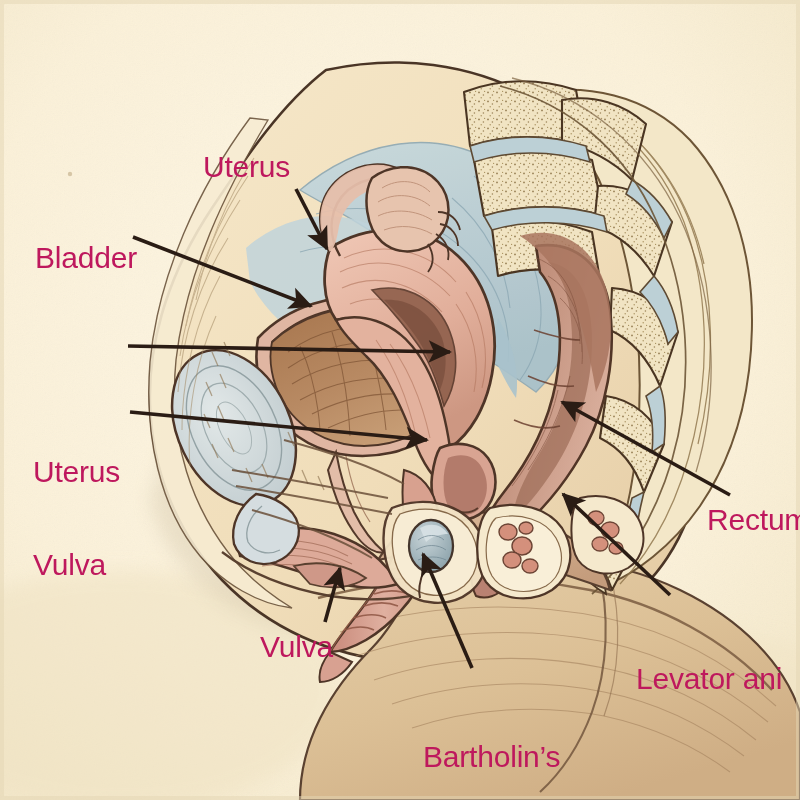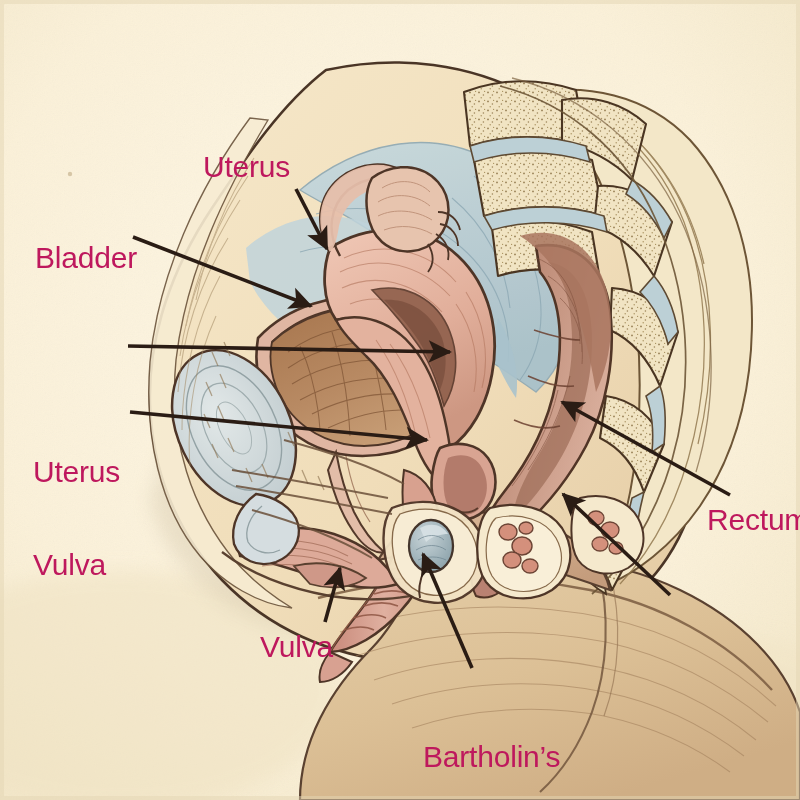--- a/index.html
+++ b/index.html
@@ -523,15 +523,16 @@
   <div class="lbl" style="left:260px; top:631px;">Vulva</div>
 
   <div class="lbl center" style="left:423px; top:679px;">
     <div>Bartholin’s</div>
     
   </div>
 
   <div class="lbl" style="left:707px; top:504px;">Rectum</div>
 
   <div class="lbl center" style="left:636px; top:601px;">
+    <div>Levator ani</div>
   </div>
 
 </div>
 
 </body></html>

